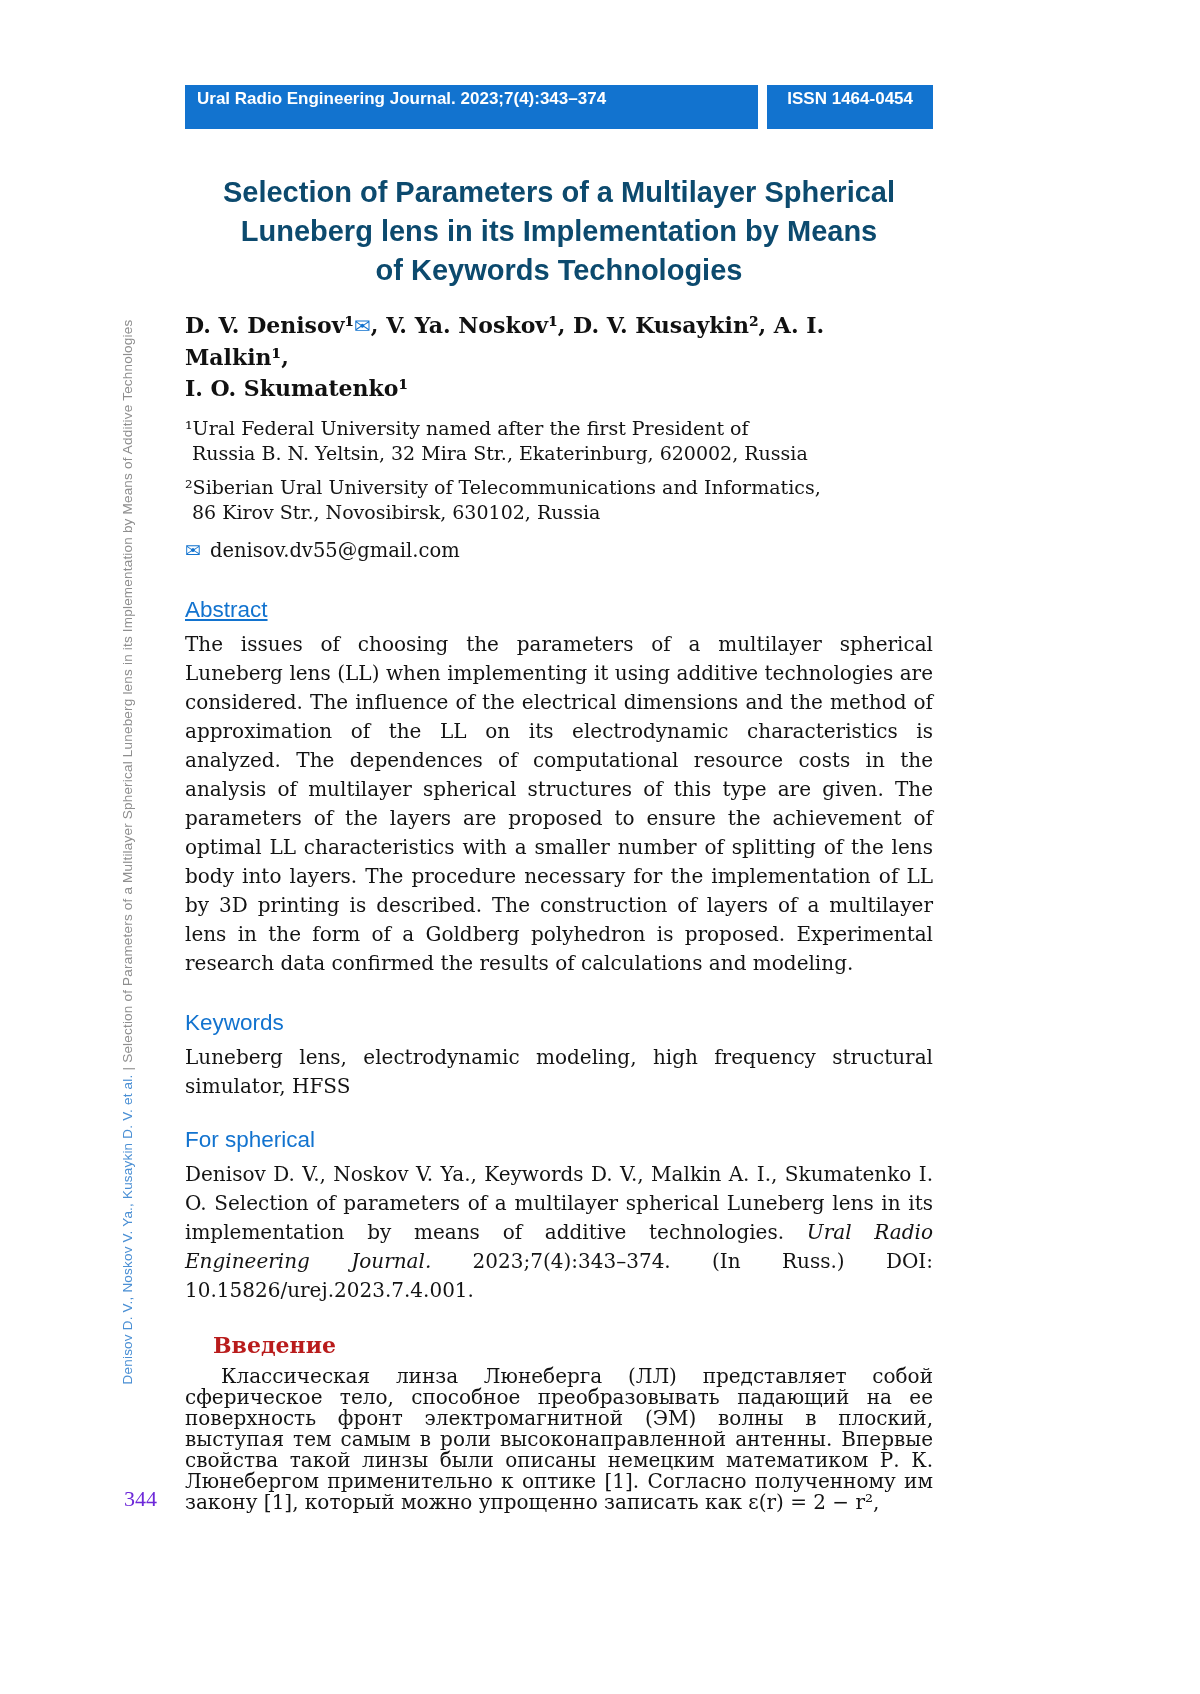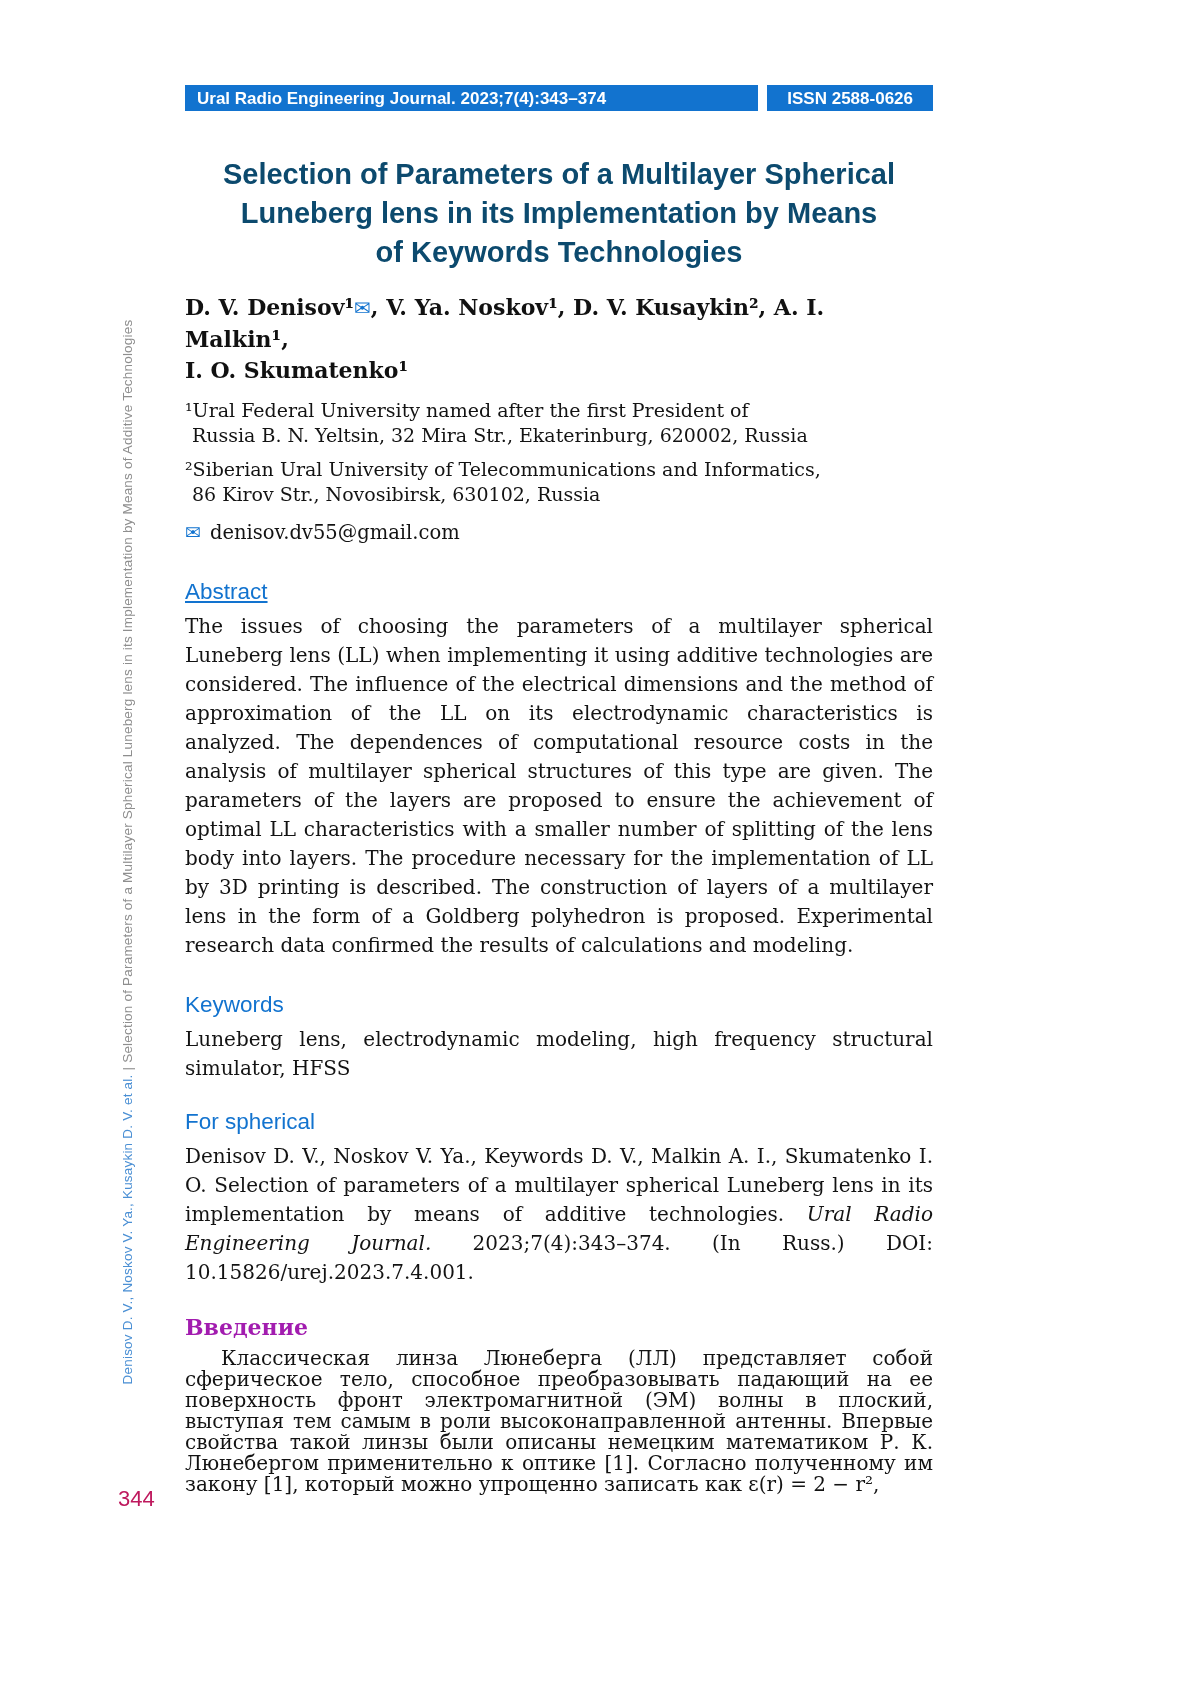--- a/index.html
+++ b/index.html
@@ -14,21 +14,21 @@
   }
 
   .content { position: absolute; left: 185px; top: 85px; width: 748px; }
 
   
   .header-bar { display: flex; gap: 9px; }
   .hseg {
     background: #1273cf; color: #ffffff;
     font-family: "Liberation Sans", sans-serif;
     font-weight: bold; font-size: 17px;
-    line-height: 27px; height: 26px;
+    line-height: 27px; height: 44px;
     white-space: nowrap;
   }
   .hseg-left { flex: 1; padding: 0 12px; }
   .hseg-right { padding: 0 20px; text-align: center; }
 
   
   .title {
     margin-top: 44px;
     text-align: center;
     color: #0c4a6e;
@@ -75,21 +75,22 @@
     text-align: justify;
   }
   .body-text .it { font-style: italic; }
 
   
   .intro-h {
     margin-top: 26px;
     font-weight: bold;
     font-size: 22px;
     line-height: 28px;
-    color: #a21caf;
+    color: #b91c1c;
+    margin-left: 28px;
   }
   .intro-text {
     margin-top: 7px;
     font-size: 20px;
     line-height: 21px;
     text-align: justify;
     text-indent: 36px;
   }
 
   
@@ -102,38 +103,38 @@
     font-size: 13.5px;
     letter-spacing: 0.2px;
   }
   .side-authors { color: #4a8fd4; }
   .side-sep { color: #8e8e8e; padding: 0 4px; }
   .side-title { color: #8e8e8e; }
 
   
   .page-number {
     position: absolute;
-    left: 118px; top: 1486px;
-    font-family: Liberation Sans, sans-serif;
+    left: 124px; top: 1486px;
+    font-family: Liberation Serif, serif;
     font-size: 22px;
-    color: #be185d;
+    color: #6d28d9;
   }
 </style>
 </head>
 <body>
 
 <div class="side-rotate">
   <span class="side-authors">Denisov D. V., Noskov V. Ya., Kusaykin D. V. et al.</span><span class="side-sep">|</span><span class="side-title">Selection of Parameters of a Multilayer Spherical Luneberg lens in its Implementation by Means of Additive Technologies</span>
 </div>
 
 <div class="content">
 
   <div class="header-bar">
     <div class="hseg hseg-left">Ural Radio Engineering Journal. 2023;7(4):343–374</div>
-    <div class="hseg hseg-right">ISSN 2588-0626</div>
+    <div class="hseg hseg-right">ISSN 1464-0454</div>
   </div>
 
   <div class="title">
     <div>Selection of Parameters of a Multilayer Spherical</div>
     <div>Luneberg lens in its Implementation by Means</div>
     <div>of Keywords Technologies</div>
   </div>
 
   <div class="authors">
     <div><span>D. V. Denisov¹</span><span class="env-inline">✉</span><span>, V. Ya. Noskov¹, D. V. Kusaykin², A. I. Malkin¹,</span></div>

